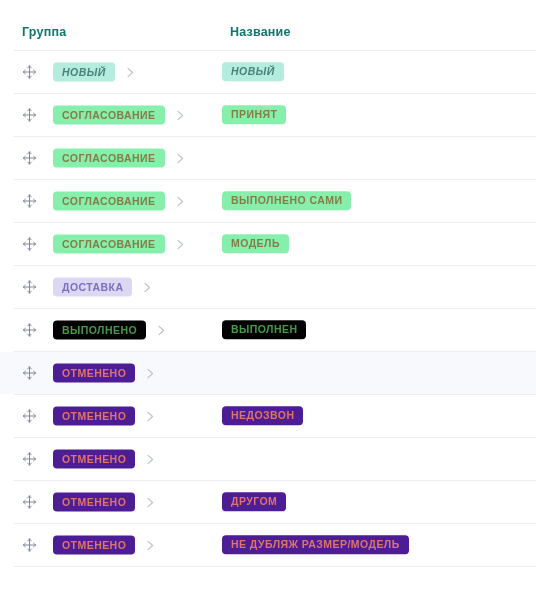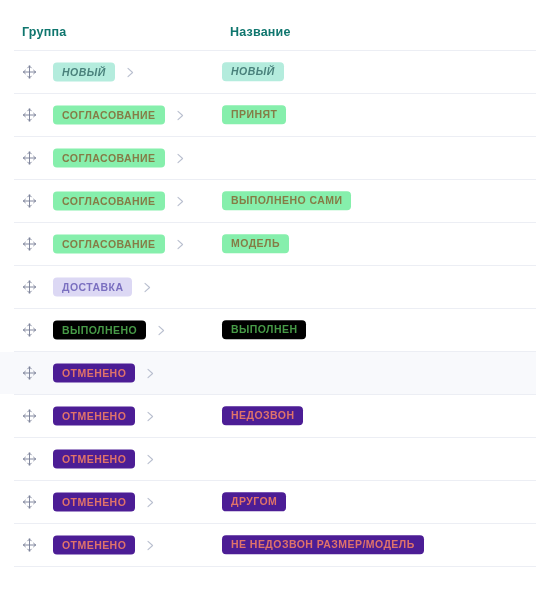--- a/index.html
+++ b/index.html
@@ -385,19 +385,19 @@
     </svg>
 
     <div class="cell-group">
       <span class="badge red">ОТМЕНЕНО</span>
       <svg class="chevron" viewBox="0 0 9 12">
         <path d="M2 1.8 L6.6 6 L2 10.2" fill="none" stroke="#b9bfcf" stroke-width="1.1" stroke-linecap="round" stroke-linejoin="round"></path>
       </svg>
     </div>
 
     <div class="cell-name">
-      <span class="badge red">НЕ НЕДОЗВОН РАЗМЕР/МОДЕЛЬ</span>
+      <span class="badge red">НЕ ДУБЛЯЖ РАЗМЕР/МОДЕЛЬ</span>
     </div>
   </div>
   <div class="row-divider"></div>
 </div>
 
 </div>
 
 </body></html>

